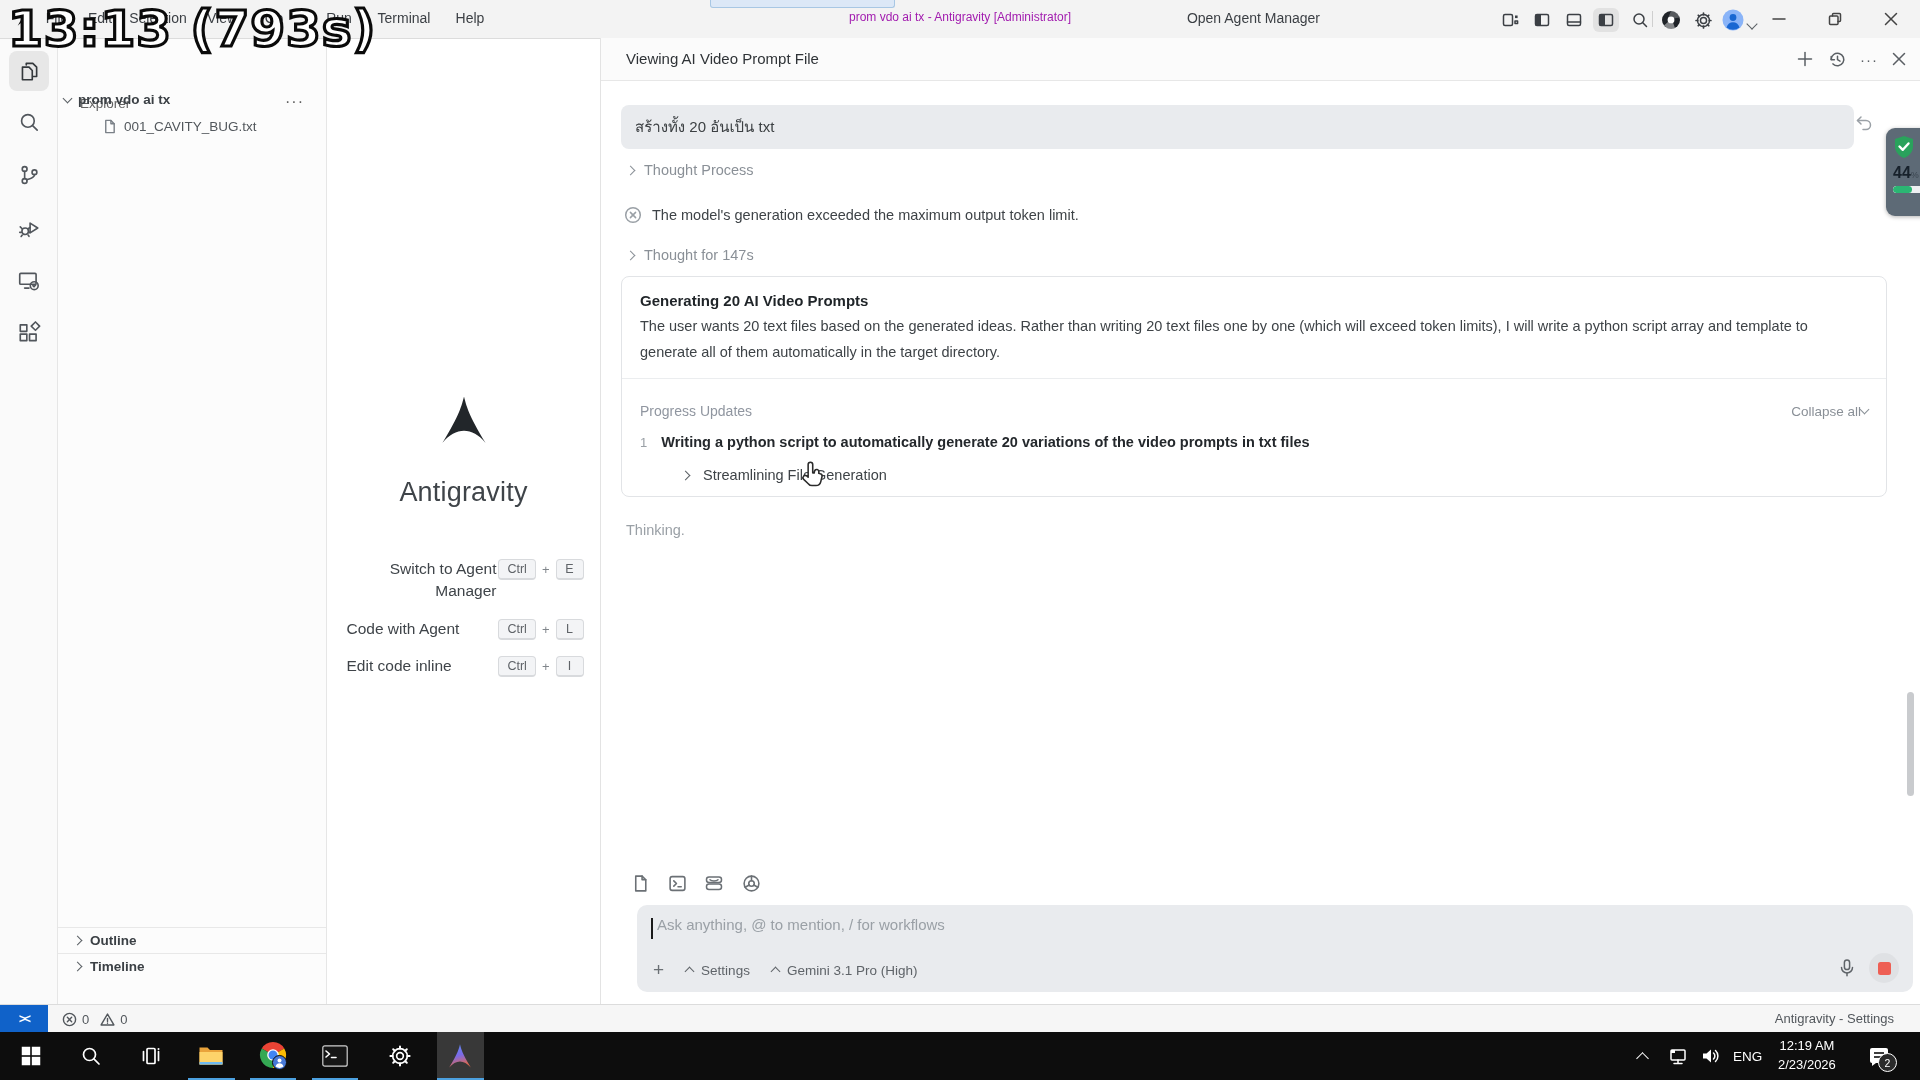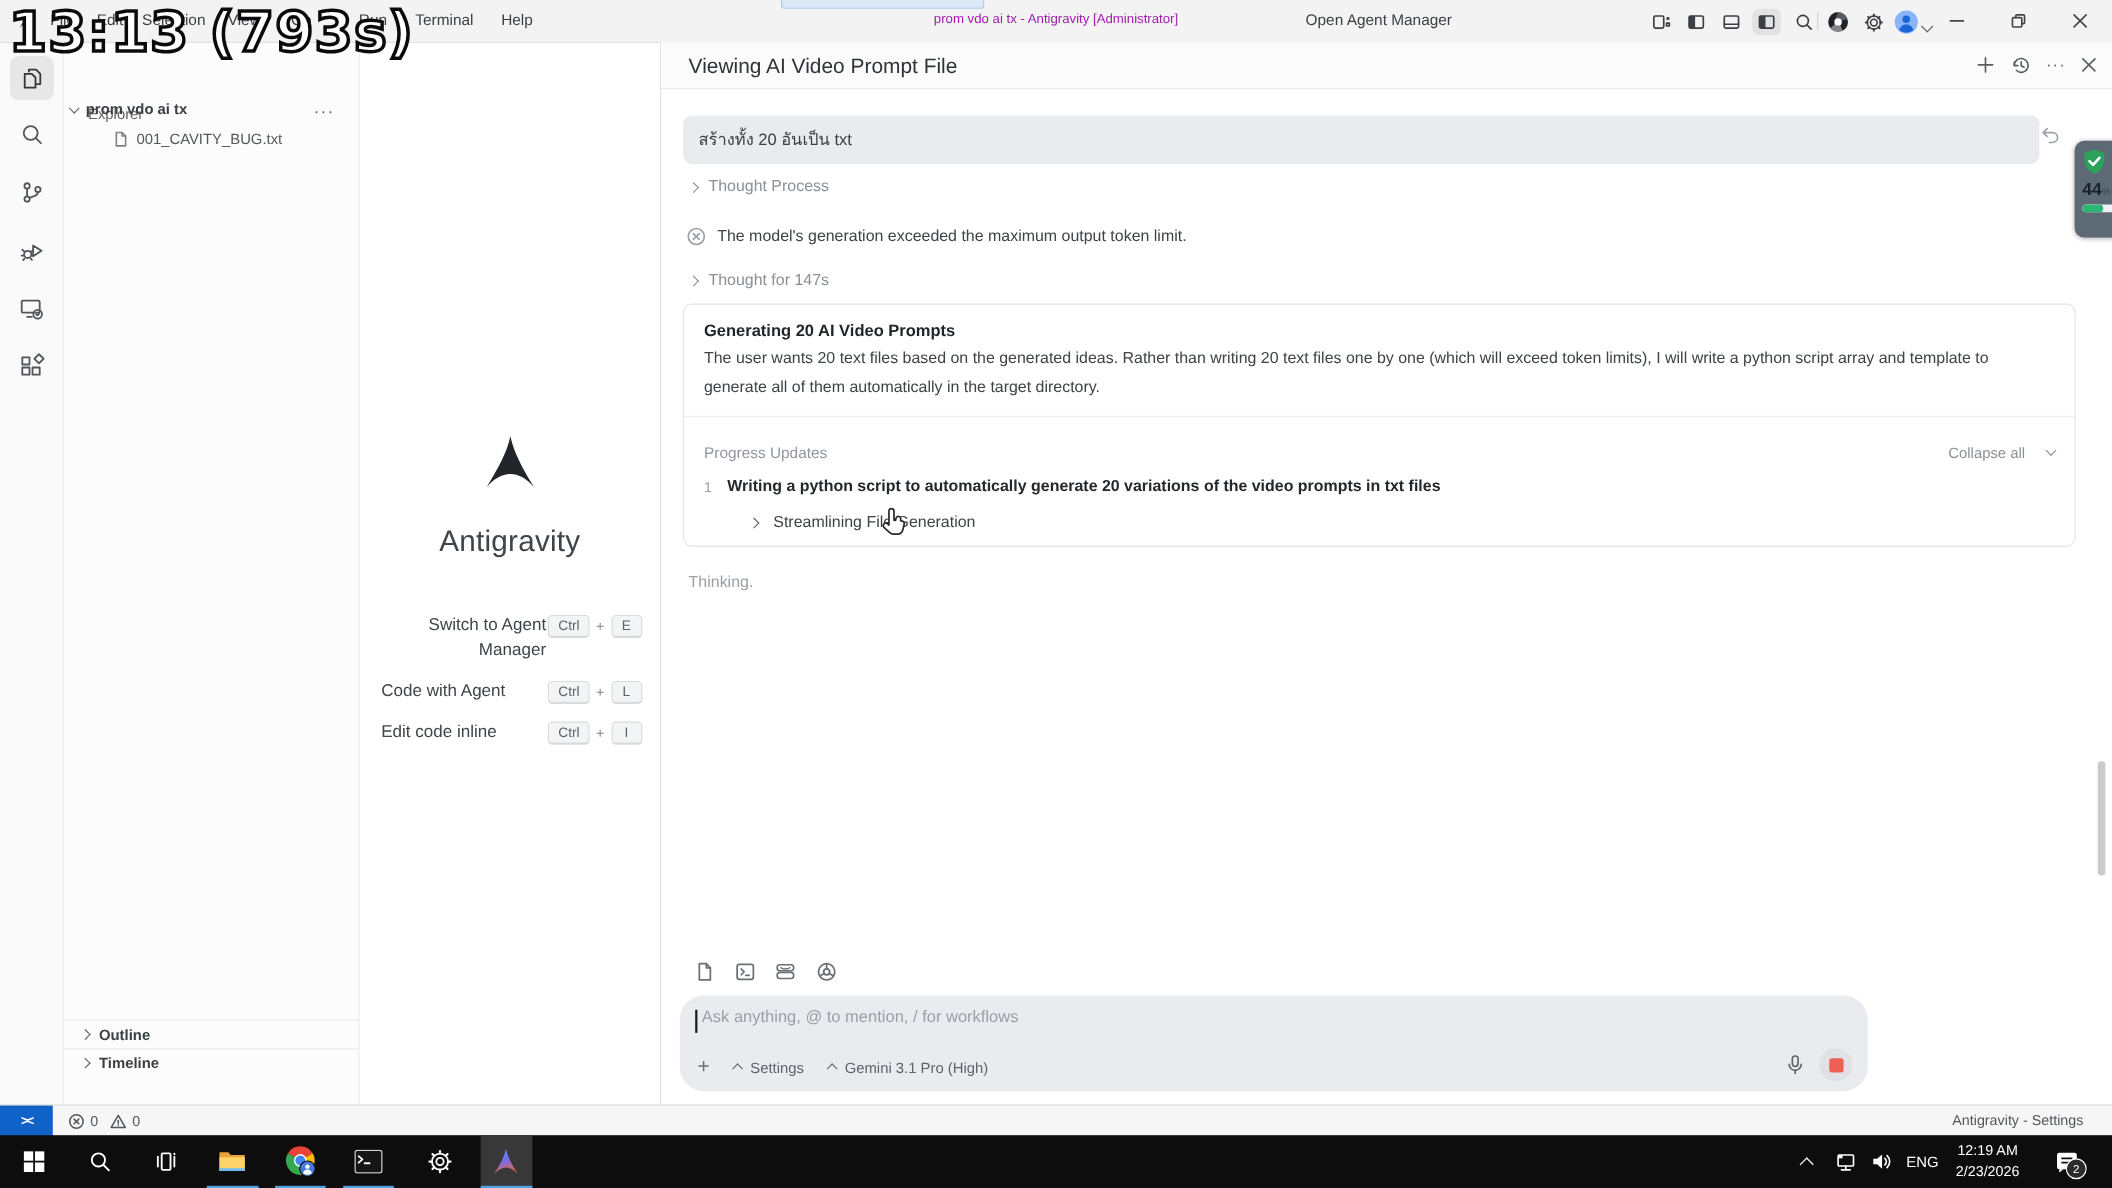--- a/index.html
+++ b/index.html
@@ -42,43 +42,43 @@
   .sc-label{max-width:150px;line-height:1.45;text-align:right;}
   .sc-label.left{text-align:left;}
   .sc-keys{display:flex;align-items:center;gap:6px;white-space:nowrap;padding-top:1px;}
   .kbd{display:inline-block;background:#f3f4f6;border:1px solid #d8dadd;border-bottom-width:2px;border-radius:4px;
        padding:2px 8px;font-size:12.5px;color:#5f6368;min-width:10px;text-align:center;}
   .plus{color:#80868b;font-size:13px;}
 
   
   .chatpanel{position:absolute;left:600px;top:38px;width:1320px;height:966px;background:#ffffff;border-left:1px solid #e3e3e3;}
   .chat-header{position:absolute;left:0;top:0;width:100%;height:42px;border-bottom:1px solid #e7e7e7;background:#fbfbfb;}
-  .chat-title{position:absolute;left:25px;top:12px;font-size:19px;color:#2f3337;text-align:right;}
+  .chat-title{position:absolute;left:25px;top:12px;font-size:15px;color:#2f3337;text-align:right;}
   .ch-btn{position:absolute;top:9px;width:24px;height:24px;display:flex;align-items:center;justify-content:center;color:#5a5f64;}
   .bubble{position:absolute;left:20px;top:67px;width:1233px;height:44px;background:#e9ebee;border-radius:8px;
           display:flex;align-items:center;padding-left:14px;box-sizing:border-box;font-size:15px;color:#3c4043;}
   .gray-row{position:absolute;display:flex;align-items:center;gap:10px;font-size:14.5px;color:#8a9097;}
   .dark-row{position:absolute;display:flex;align-items:center;gap:10px;font-size:14.5px;color:#3e4347;}
   .card{position:absolute;left:20px;top:238px;width:1266px;height:221px;border:1px solid #e2e4e7;border-radius:8px;
         box-sizing:border-box;padding:15px 18px;}
   .card-title{font-size:15px;font-weight:700;color:#1f2428;}
   .card-body{font-size:14.5px;color:#3e4347;line-height:1.8;margin-top:4px;padding-right:16px;}
   .card-divider{border-top:1px solid #ebedef;margin:13px -18px 0 -18px;}
   .prog-row{display:flex;justify-content:space-between;align-items:center;margin-top:24px;font-size:14px;color:#9096a0;}
-  .collapse{display:flex;align-items:center;gap:20px;font-size:13.5px;color:#8a9097;}
+  .collapse{display:flex;align-items:center;gap:0;font-size:13.5px;color:#8a9097;}
   .step-row{display:flex;align-items:flex-start;gap:14px;margin-top:15px;font-size:14.5px;}
   .step-num{color:#9aa0a6;font-size:13px;padding-top:1px;}
   .step-title{font-weight:700;color:#24282c;}
   .substep{display:flex;align-items:center;gap:14px;margin-top:17px;margin-left:42px;font-size:14.5px;color:#3e4347;}
   .thinking{position:absolute;left:25px;top:484px;font-size:14.5px;color:#9aa0a6;}
   .chat-scroll{position:absolute;left:1306px;top:654px;width:7px;height:104px;background:#c9cbce;border-radius:4px;}
 
   .iconrow{position:absolute;left:26px;top:832px;display:flex;gap:11px;color:#6b7075;}
   .iconrow .irbtn{width:26px;height:26px;display:flex;align-items:center;justify-content:center;}
-  .inputbox{position:absolute;left:17px;top:867px;width:1080px;height:87px;background:#e9ebee;border-radius:22px;box-sizing:border-box;}
+  .inputbox{position:absolute;left:36px;top:867px;width:1276px;height:87px;background:#e9ebee;border-radius:10px;box-sizing:border-box;}
   .caret{position:absolute;left:14px;top:13px;width:1.5px;height:21px;background:#1a1a1a;}
   .ask{position:absolute;left:18px;top:10px;width:900px;background:transparent;border:none;outline:none;
        font-size:15px;font-family:"Liberation Sans",sans-serif;color:#3c4043;}
   .ask::placeholder{color:#9aa0a6;}
   .in-bottom{position:absolute;left:16px;bottom:11px;display:flex;align-items:center;gap:22px;font-size:13.5px;color:#5f6469;}
   .in-chip{display:flex;align-items:center;gap:8px;}
   .mic{position:absolute;right:56px;bottom:14px;color:#5f6469;}
   .stopbtn{position:absolute;right:14px;bottom:9px;width:30px;height:30px;border-radius:50%;background:#dfe1e4;
            display:flex;align-items:center;justify-content:center;}
   .stopsq{width:13px;height:13px;border-radius:2.5px;background:#ee5f54;}

